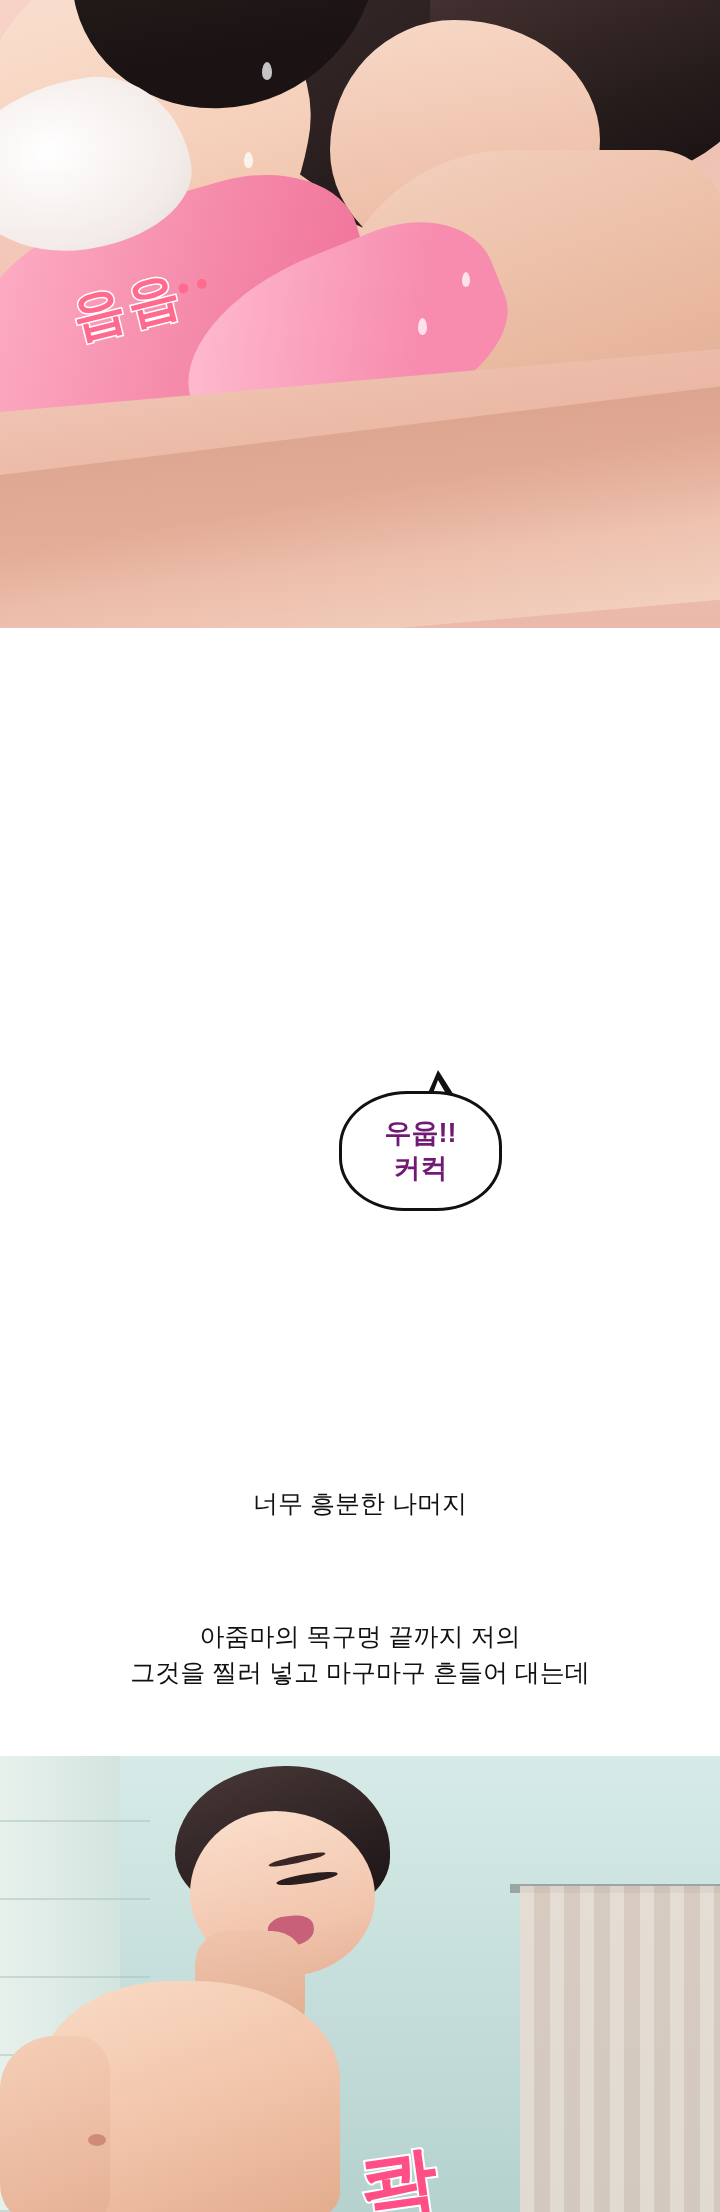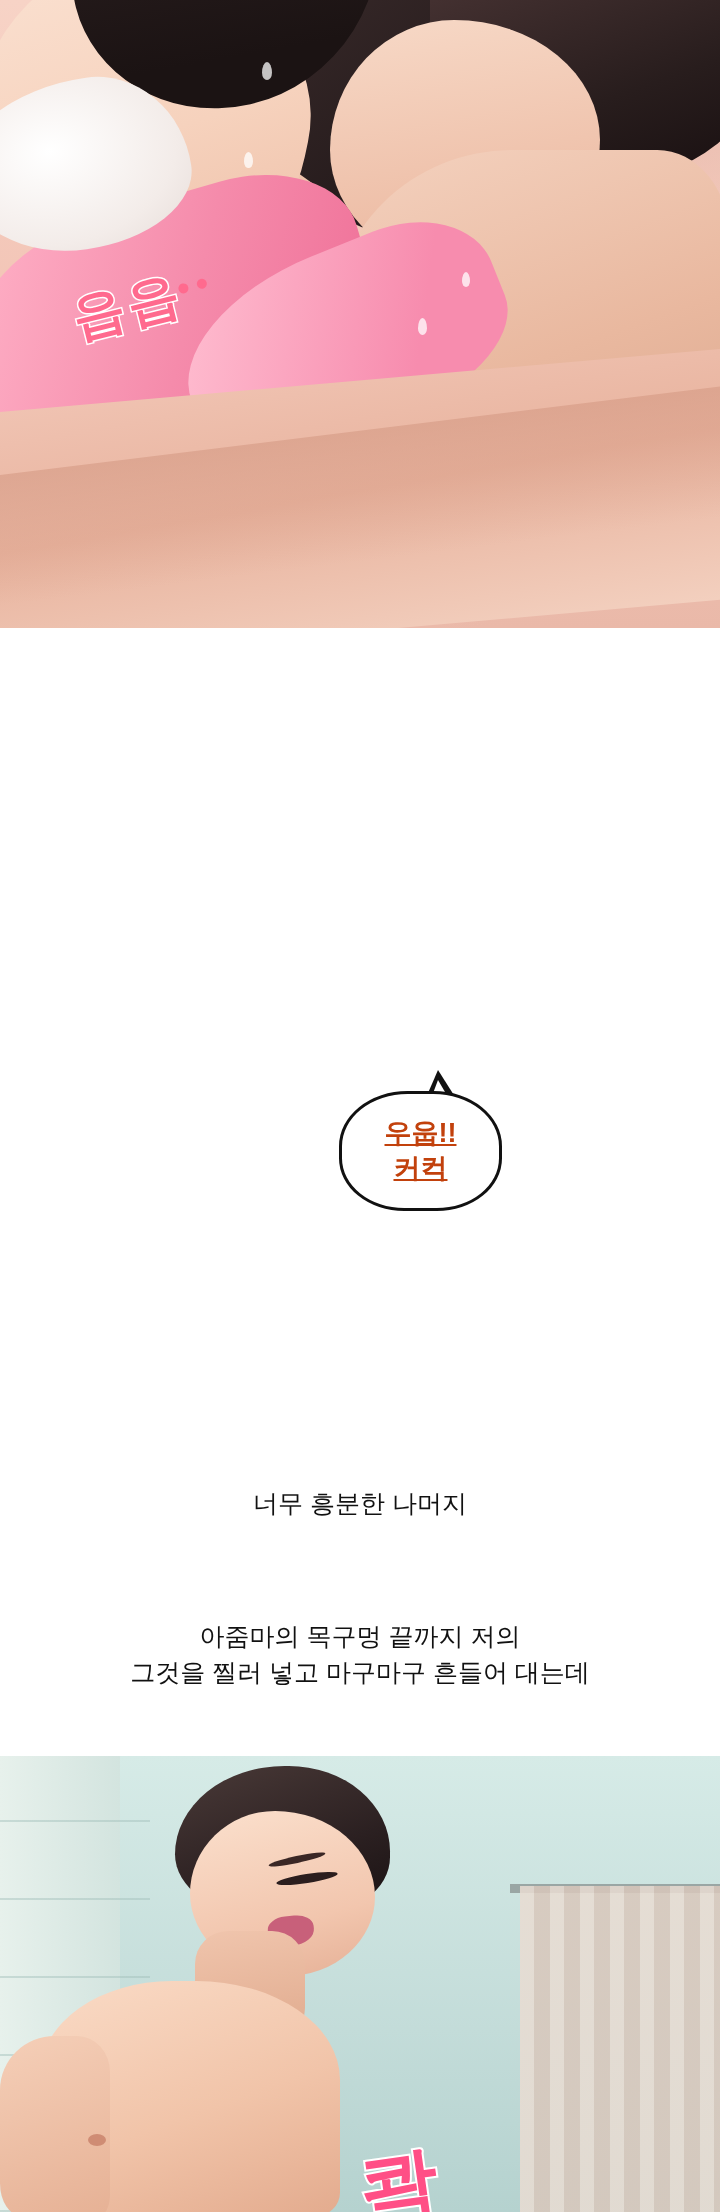--- a/index.html
+++ b/index.html
@@ -206,25 +206,24 @@
     position: absolute;
     background: #ffffff;
     border: 3px solid #111111;
     border-radius: 42% 42% 40% 40% / 46% 46% 44% 44%;
     display: flex;
     align-items: center;
     justify-content: center;
     text-align: center;
     line-height: 1.28;
     font-size: 27px;
-    color: #c2410c;
+    color: #701a75;
     font-weight: 700;
     box-sizing: border-box;
     padding: 14px 20px;
-    text-decoration: underline;
   }
   .bubble .btxt { white-space: pre-line; }
 
   .bubble-1 {
     left: 339px;
     top: 463px;
     width: 163px;
     height: 120px;
   }
   .tail-1 {

